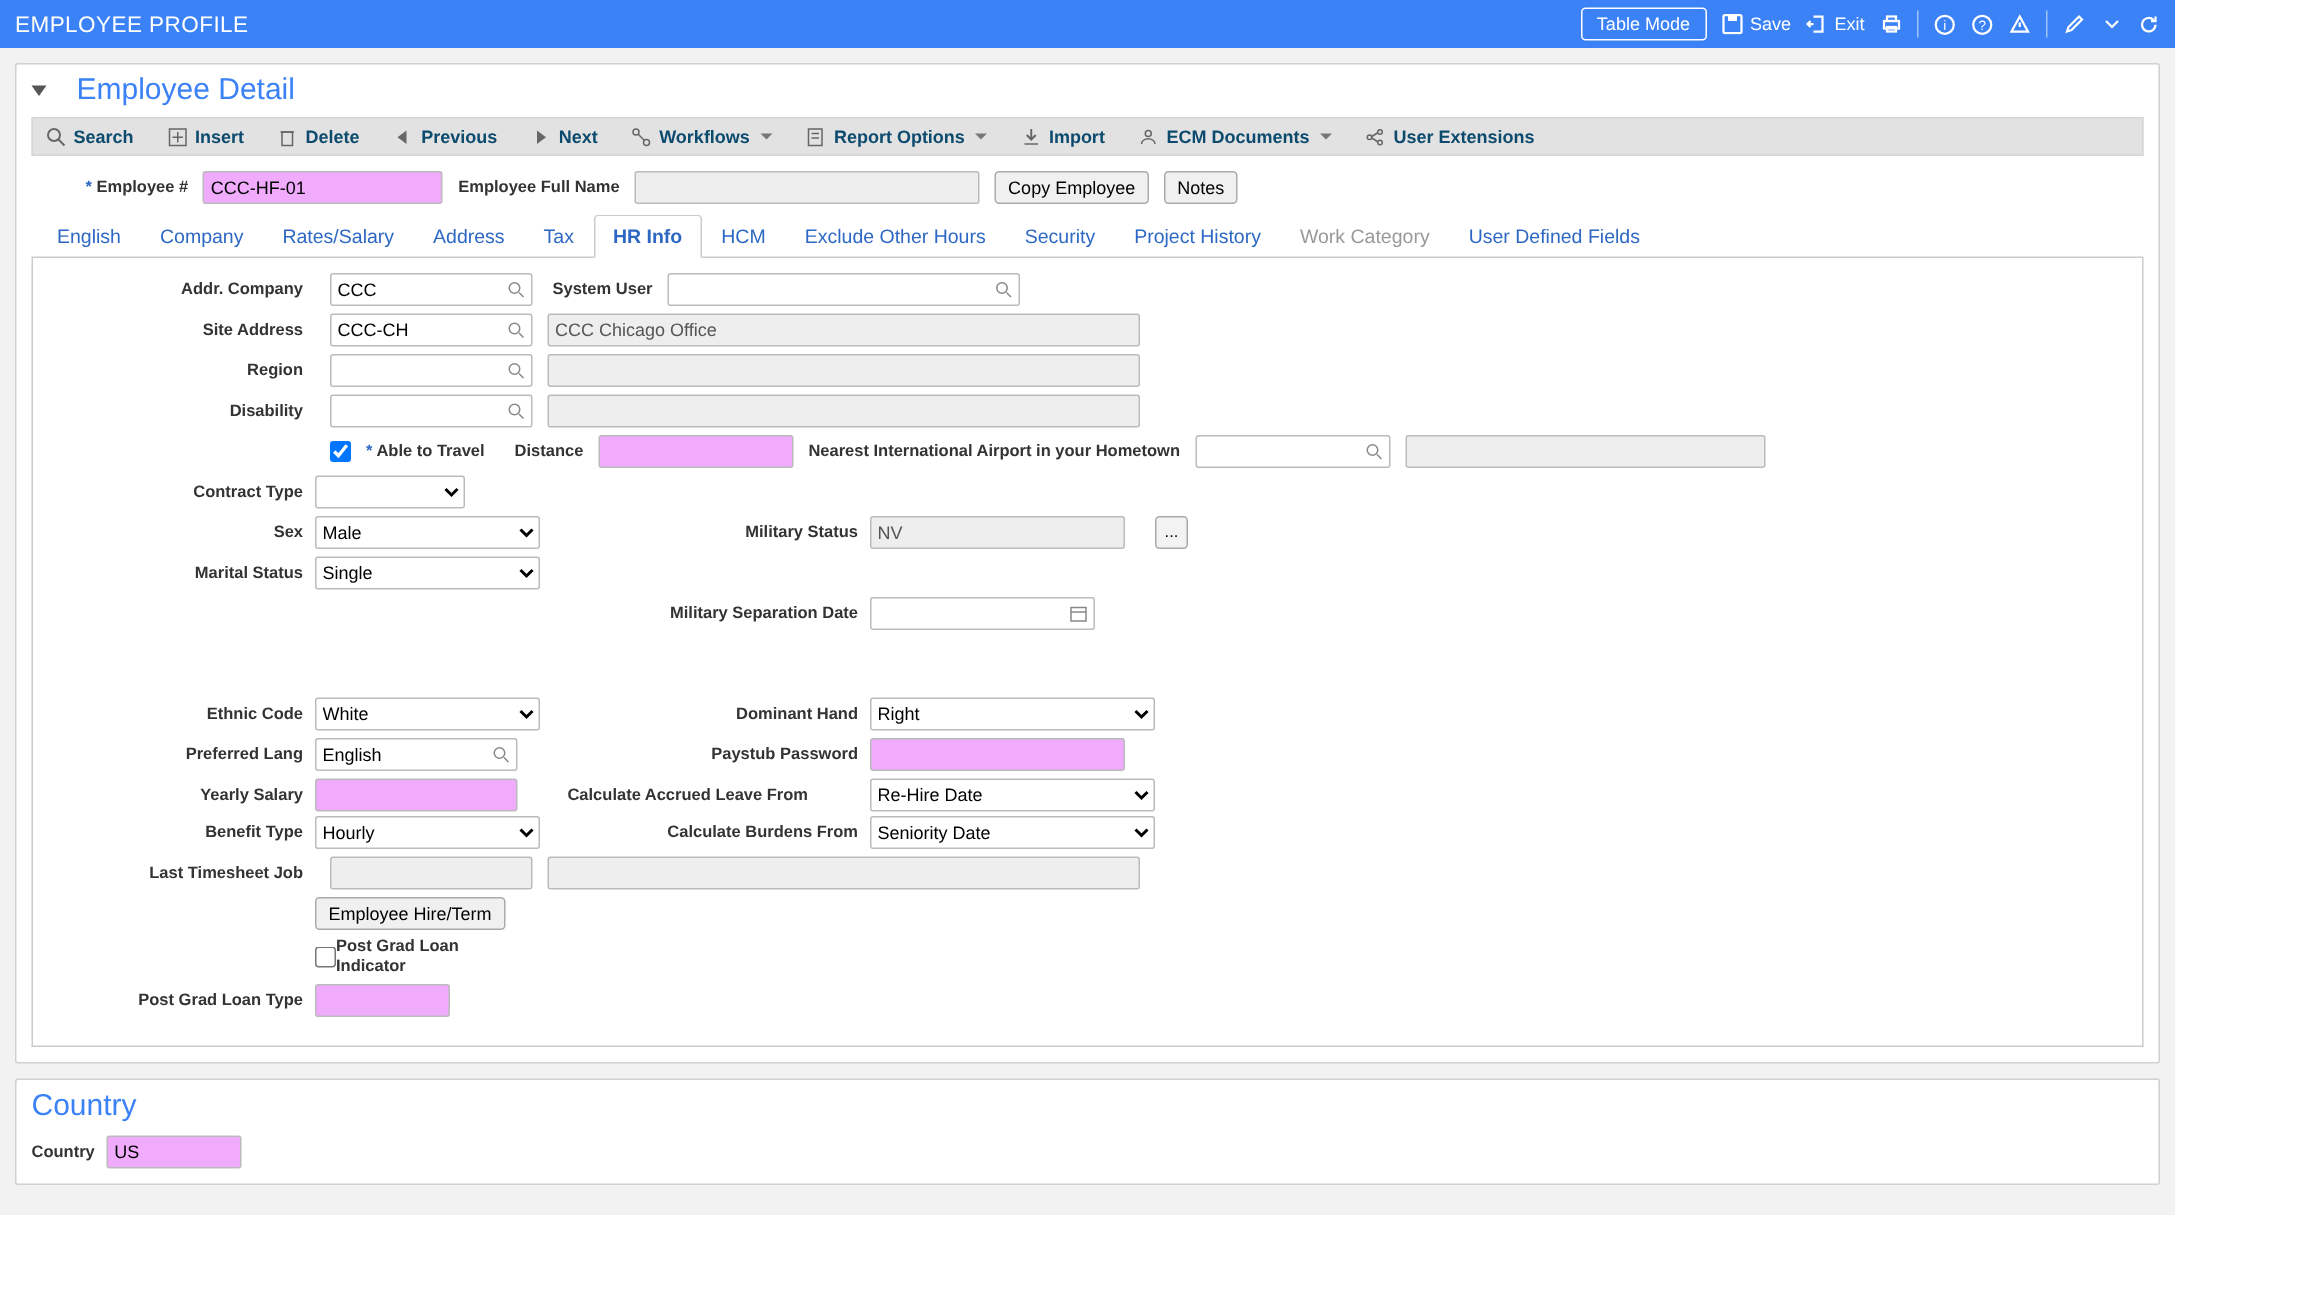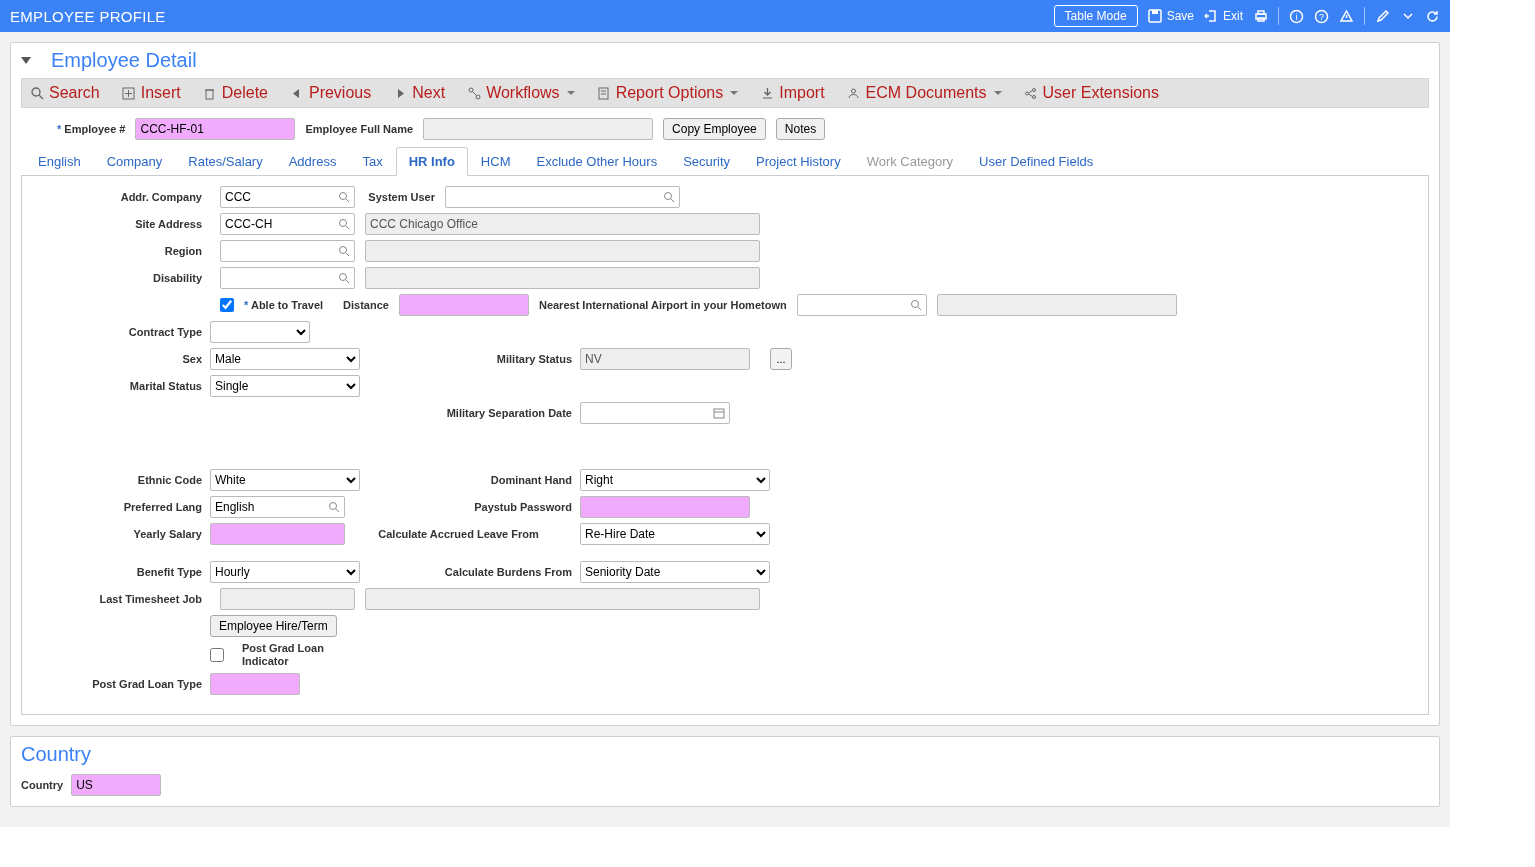--- a/index.html
+++ b/index.html
@@ -69,24 +69,25 @@
     display: flex;
     align-items: center;
     gap: 22px;
     flex-wrap: wrap;
     border: 1px solid #d5d5d5;
   }
   .tb-item {
     display: inline-flex;
     align-items: center;
     gap: 5px;
-    color: #b91c1c;
-    font-size: 16px;
+    color: #0c4a6e;
+    font-size: 12px;
     cursor: pointer;
     white-space: nowrap;
+    font-weight: bold;
   }
   .tb-icon { width: 14px; height: 14px; display: inline-flex; align-items: center; justify-content: center; color: #666; }
   .dd-chev { width: 0; height: 0; border-left: 4px solid transparent; border-right: 4px solid transparent; border-top: 4px solid #777; margin-left: 2px; }
   .key-row {
     display: flex;
     align-items: center;
     gap: 10px;
     padding: 10px 4px 6px 4px;
     flex-wrap: wrap;
     margin-left: 32px;
@@ -530,21 +531,21 @@
                 <svg width="12" height="12" viewBox="0 0 12 12">
                   <circle cx="5" cy="5" r="3.5" fill="none" stroke="#888"></circle>
                   <line x1="8" y1="8" x2="11" y2="11" stroke="#888"></line>
                 </svg>
               </span>
           </div>
           <div style="width:235px; text-align:right; padding-right:8px;" class="lbl">Paystub Password</div>
           <input type="text" class="tinput" style="width: 170px;" value="">
         </div>
 
-        <div style="display:flex; align-items:center; margin-bottom:16px;">
+        <div style="display:flex; align-items:center; margin-bottom:3px;">
           <div style="width:180px; text-align:right; padding-right:8px;" class="lbl">Yearly Salary</div>
           <input type="text" class="tinput" style="width: 135px;" value="">
           <div style="width:235px; text-align:center; padding-right:8px;" class="lbl">Calculate Accrued Leave From</div>
           <select class="sel" style="width:190px"><option>Re-Hire Date</option></select>
         </div>
 
         <div style="display:flex; align-items:center; margin-bottom:5px;">
           <div style="width:180px; text-align:right; padding-right:8px;" class="lbl">Benefit Type</div>
           <select class="sel" style="width:150px"><option>Hourly</option></select>
           <div style="width:220px; text-align:right; padding-right:8px;" class="lbl">Calculate Burdens From</div>
@@ -557,21 +558,21 @@
           <input type="text" class="tinput readonly" readonly="" style="width: 395px;">
         </div>
 
         <div class="fg">
           <div class="flbl"></div>
           <div><button class="btn">Employee Hire/Term</button></div>
         </div>
 
         <div class="fg" style="align-items:flex-start">
           <div class="flbl"></div>
-          <div style="display:flex; align-items:center; gap:18px;">
+          <div style="display:flex; align-items:center; gap:0;">
             <input type="checkbox" class="chk" style="">
             <span class="lbl" style="max-width:100px; white-space:normal; line-height:1.2">Post Grad Loan Indicator</span>
           </div>
         </div>
 
         <div class="fg">
           <div class="flbl">Post Grad Loan Type</div>
           <div><input type="text" class="tinput" style="width: 90px;" value=""></div>
         </div>
 

